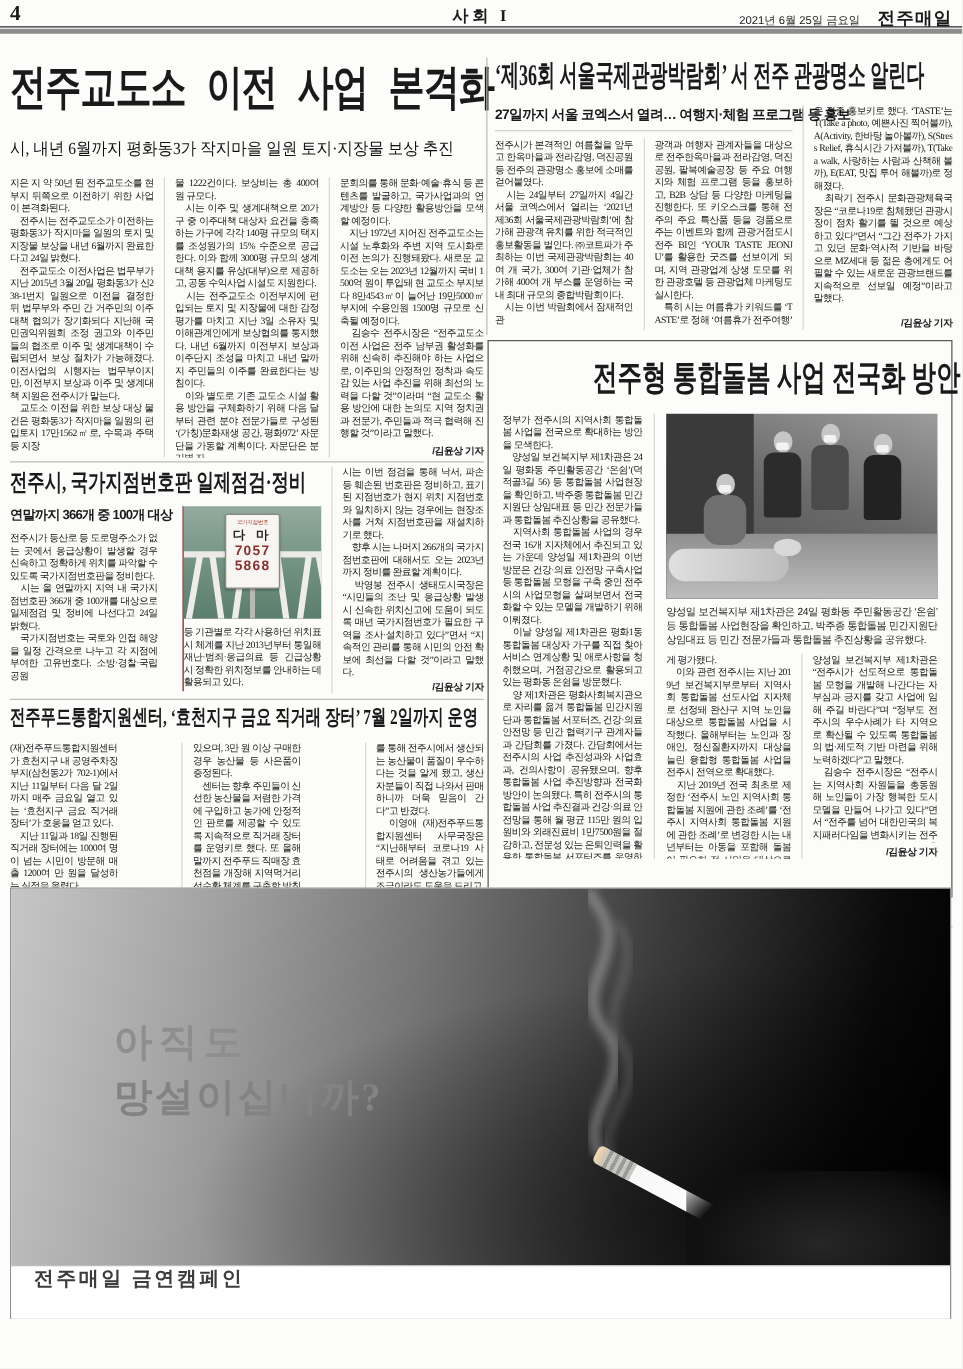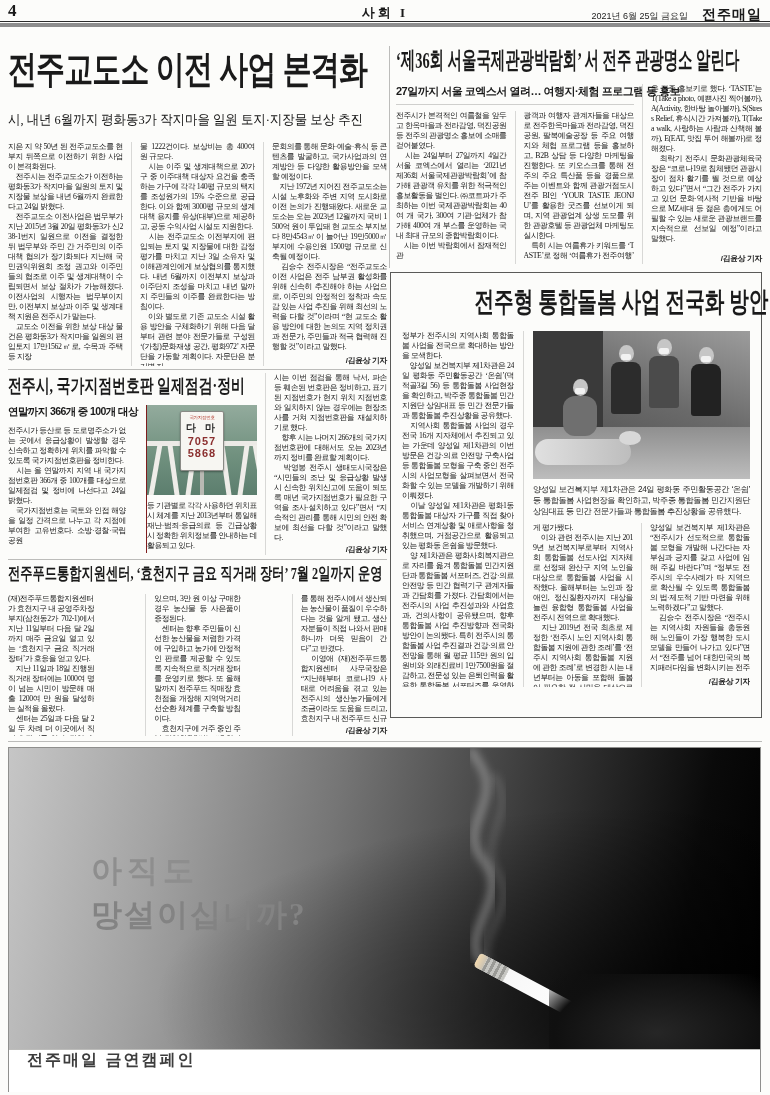--- a/index.html
+++ b/index.html
@@ -19,21 +19,21 @@
        white-space:pre-line;color:#141414;overflow:hidden;}
   .cols{display:flex;}
   .cols>.cell{flex:1 1 0;min-width:0;display:flex;flex-direction:column;}
   .cols>.cell+.cell{border-left:1px solid #d8d8d6;padding-left:8px;margin-left:8px;}
   .grow{flex:1 1 auto;overflow:hidden;}
   .byline{font-size:7.8px;font-weight:bold;text-align:right;letter-spacing:-0.3px;
           font-family:"Liberation Sans",sans-serif;padding-top:2px;}
   .hl{white-space:nowrap;display:inline-block;transform-origin:left center;}
   
   .a1{position:absolute;left:8px;top:44px;width:379px;height:322px;}
-  .a1-headline{height:46px;font-family:Liberation Sans, sans-serif;}
+  .a1-headline{height:46px;font-family:Liberation Mono, monospace;}
   .a1-headline .hl{font-size:38px;font-weight:900;letter-spacing:-1px;transform:scaleX(0.76);}
   .a1-sub{margin-top:20px;height:18px;}
   .a1-sub .hl{font-size:13.5px;transform:scaleX(0.92);color:#111;}
   .a1-body{margin-top:14px;height:224px;}
   
   .vrule{position:absolute;left:389px;top:46px;width:1px;height:222px;background:#bcbcba;}
   .hrule{position:absolute;height:1px;background:#bcbcba;}
   .hr1{left:8px;top:369px;width:379px;}
   .hr2{left:8px;top:559px;width:379px;}
   .hr3{left:8px;top:741px;width:754px;}
@@ -99,21 +99,21 @@
   .sign-pole{position:absolute;left:50%;top:64px;transform:translateX(-50%);width:4px;height:26px;background:#b9b9b3;}
   .a4-colB .col{margin-top:6px;height:48px;}
   .a4-right{flex:1;min-width:0;margin-left:8px;padding-left:8px;border-left:1px solid #d8d8d6;
             display:flex;flex-direction:column;}
   
   .a5{position:absolute;left:8px;top:562px;width:379px;height:176px;}
   .a5-headline{height:22px;}
   .a5-headline .hl{font-size:17px;font-weight:700;transform:scaleX(0.72);}
   .a5-body{margin-top:10px;height:142px;gap:43px;}
   
-  .ad{position:absolute;left:8px;top:747px;width:753px;height:345px;border:1px solid #8f8f8d;
+  .ad{position:absolute;left:8px;top:710px;width:753px;height:345px;border:1px solid #8f8f8d;
       box-sizing:border-box;background:#fff;}
   .ad-photo{position:relative;height:301px;overflow:hidden;
             background:linear-gradient(100deg,#c6c6c6 0%,#a3a3a3 20%,#757575 42%,#3a3a3a 66%,#0a0a0a 88%,#000 100%);}
   .ad-vignette{position:absolute;inset:0;background:radial-gradient(ellipse at 88% 85%,rgba(0,0,0,.75) 0%,rgba(0,0,0,0) 55%);}
   .ad-line1{position:absolute;left:82px;top:102px;font-size:31px;color:#8e8e8e;letter-spacing:5px;font-weight:600;}
   .ad-line2{position:absolute;left:82px;top:146px;font-size:31px;color:#838383;letter-spacing:2px;font-weight:600;}
   .cigarette{position:absolute;left:468px;top:204px;width:188px;height:15px;transform:rotate(28deg);
              transform-origin:left center;border-radius:4px;
              background:linear-gradient(90deg,#efe3cf 0%,#d9d9d9 4%,#f6f6f6 12%,#ffffff 60%,#d5d5d5 92%,#b9b9b9 100%);}
   .cigarette::before{content:'';position:absolute;left:0;top:0;width:9px;height:100%;border-radius:4px 0 0 4px;

